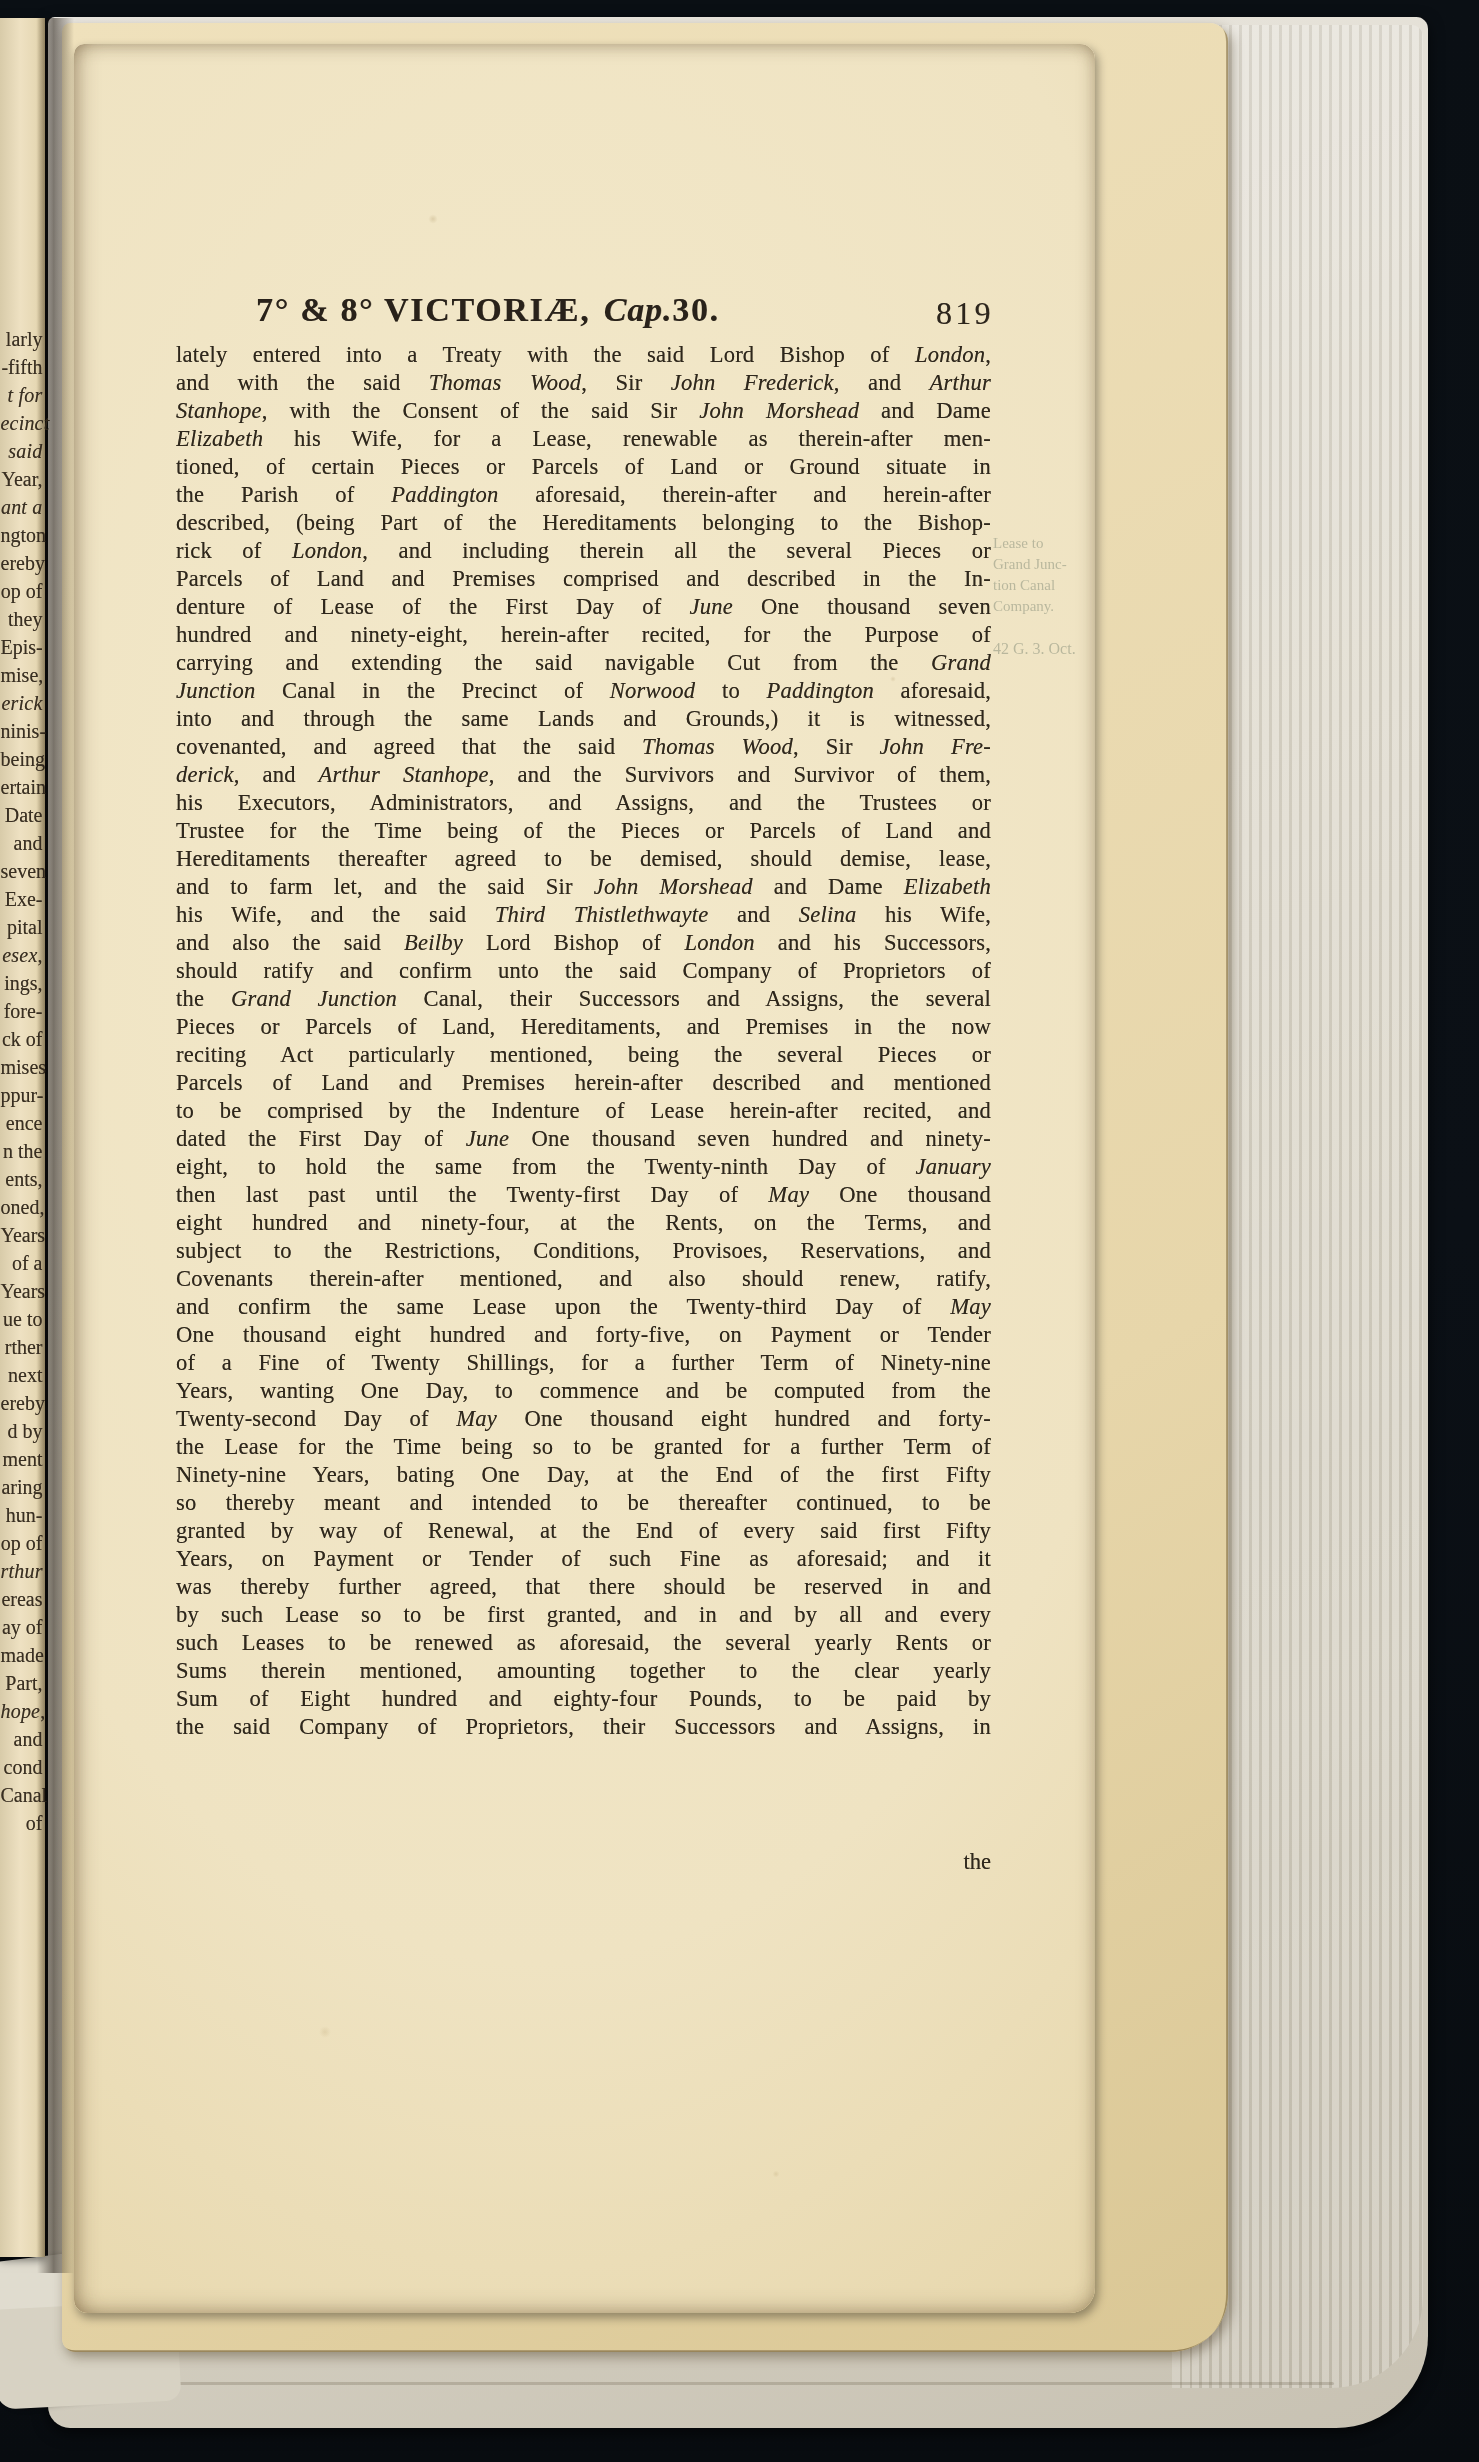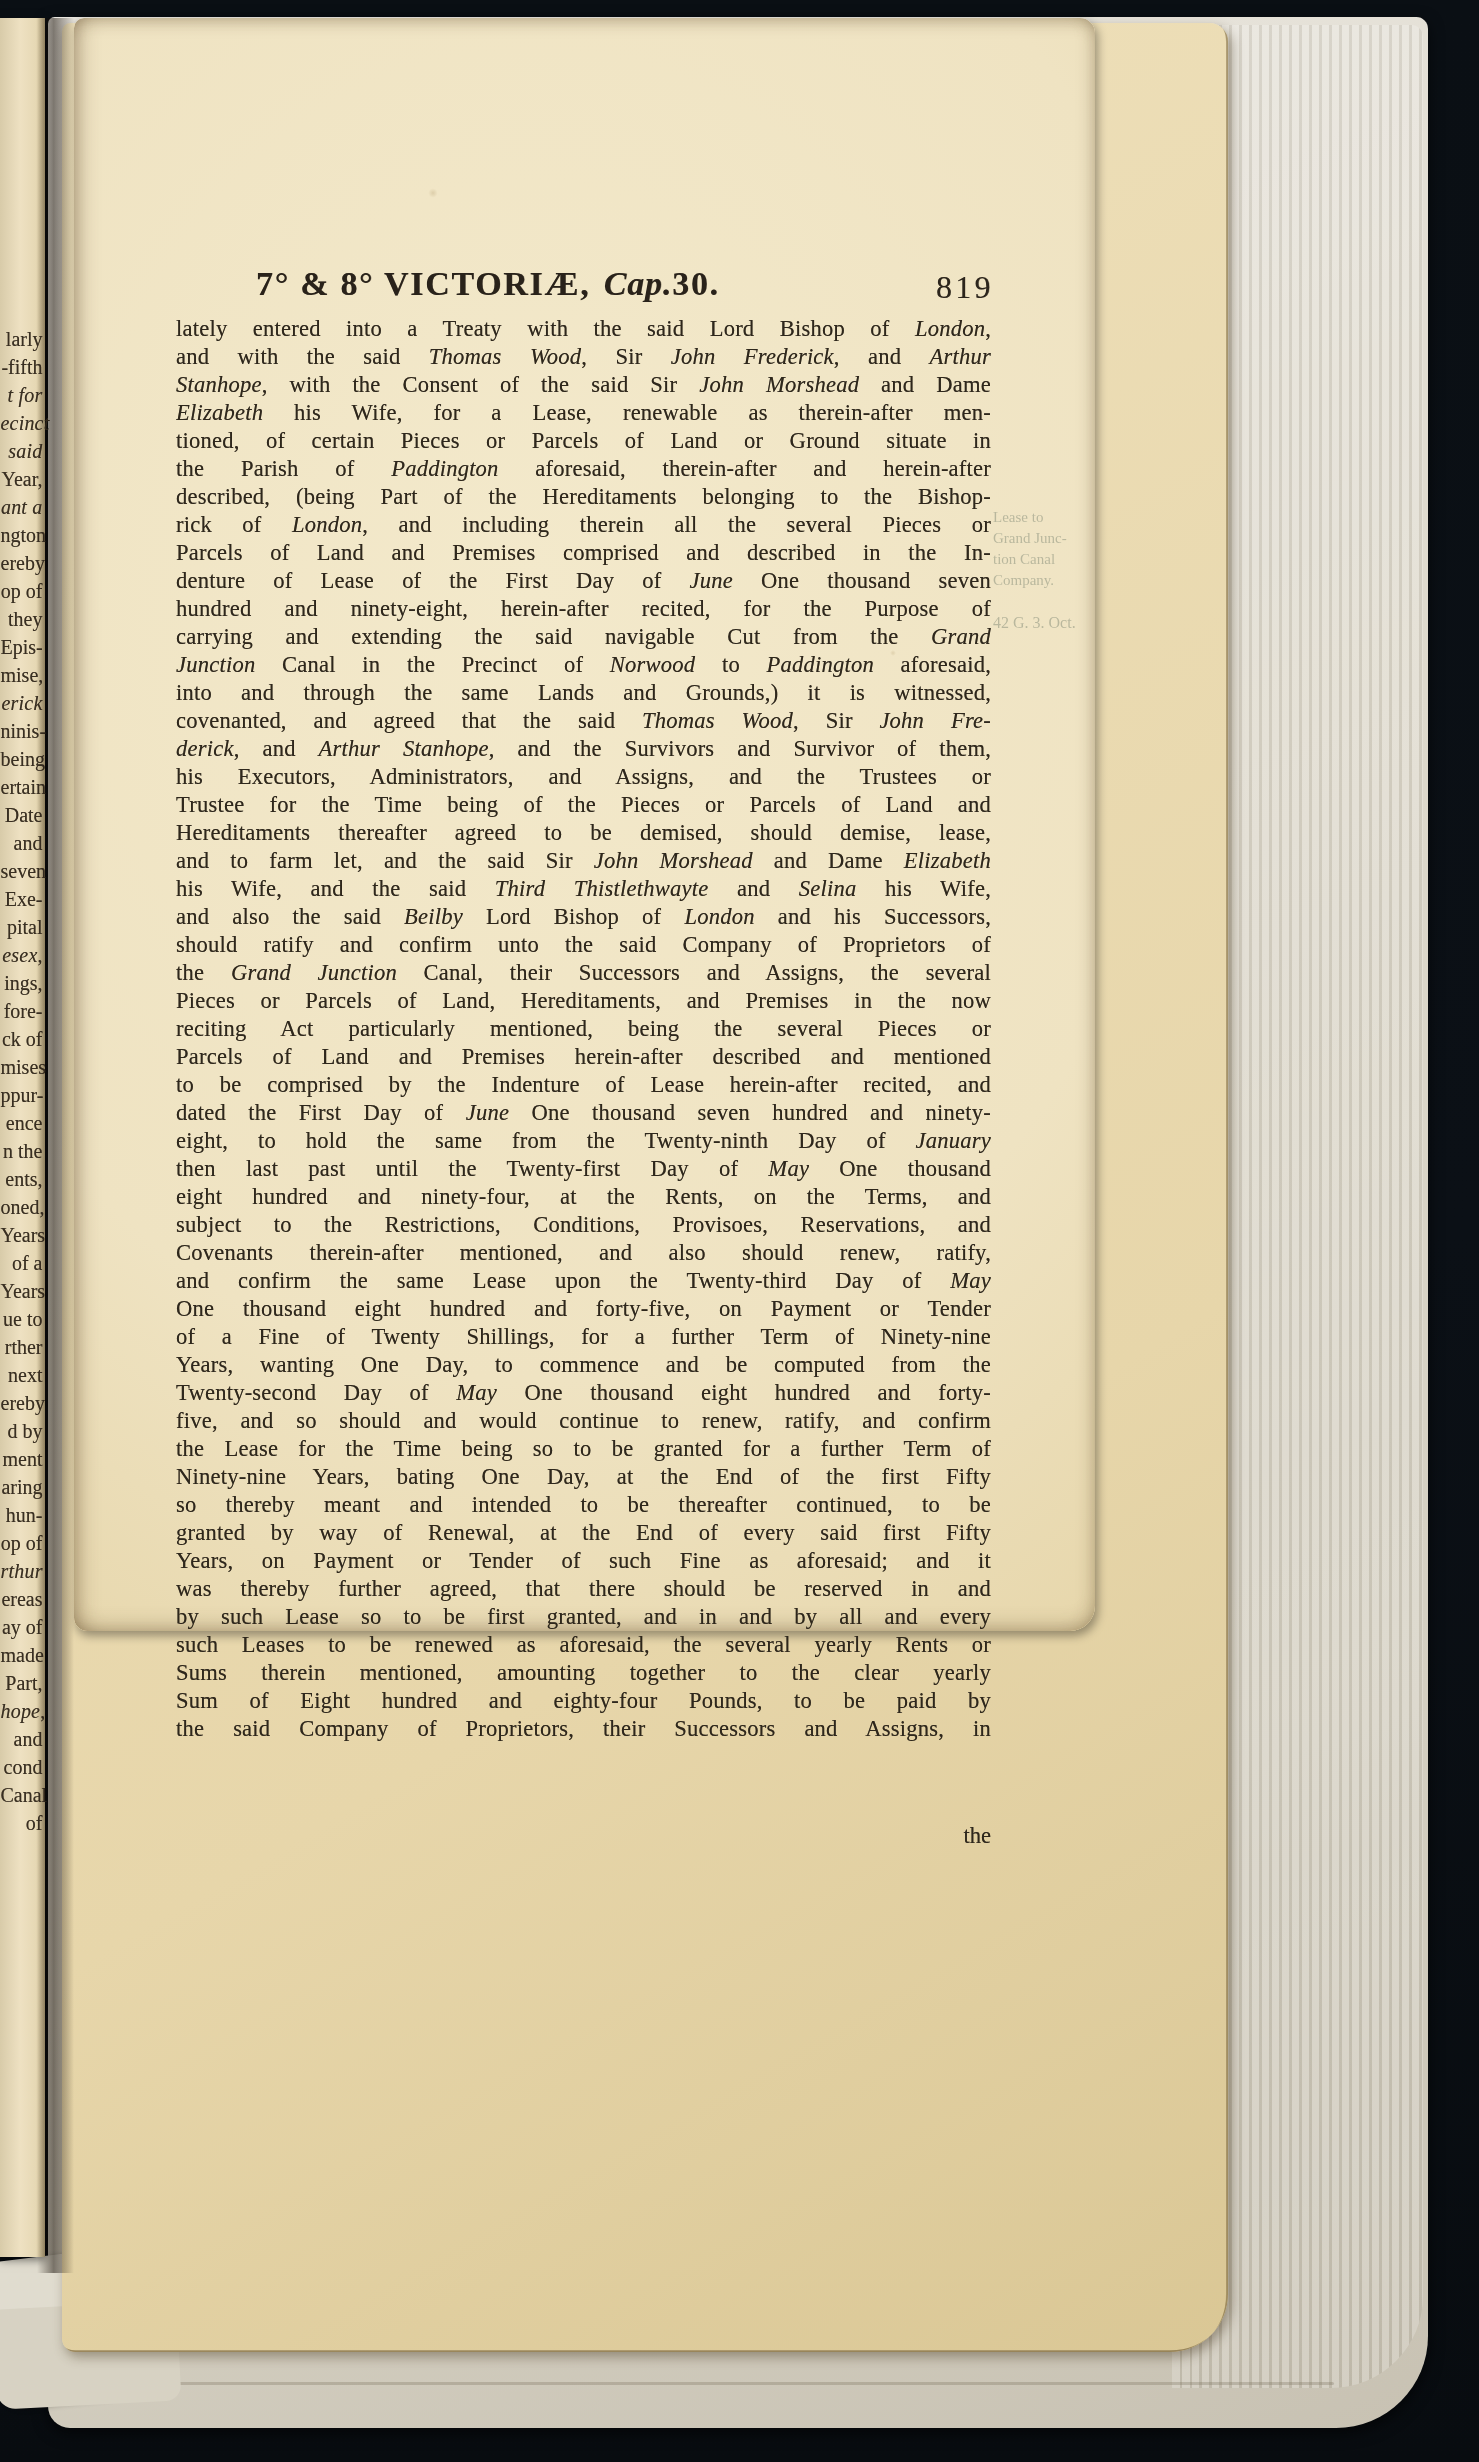--- a/index.html
+++ b/index.html
@@ -40,21 +40,21 @@
   .left-strip{
     left:0;top:18.4px;width:45px;height:2239px;
     background:linear-gradient(90deg,#d8cba9 0%,#eee1c2 45%,#e6d8b4 80%,#b7a67d 100%);
     box-shadow:0 3.3px 8.4px rgba(0,0,0,.5);
   }
   .gutter-shadow{
     left:37px;top:18.4px;width:37px;height:2255px;
     background:linear-gradient(90deg,rgba(20,12,4,0) 0%,rgba(20,12,4,.50) 45%,rgba(20,12,4,.20) 80%,rgba(20,12,4,0) 100%);
   }
   .main-page{
-    left:74px;top:18px;width:1021px;height:1613px;
+    left:74px;top:44px;width:1021px;height:2269px;
     border-radius:10px 15px 25px 13.4px;
     background:
       radial-gradient(circle 6.7px at 359px 175px, rgba(140,110,55,.20), transparent 70%),
       radial-gradient(circle 4.2px at 819px 635px, rgba(140,110,55,.18), transparent 70%),
       radial-gradient(circle 8.4px at 251px 1988px, rgba(150,120,60,.15), transparent 70%),
       radial-gradient(circle 5px at 702px 2130px, rgba(150,120,60,.16), transparent 70%),
       radial-gradient(120% 90% at 45% 35%, #f3e9cb 0%, #efe3c2 55%, #e7d7ac 85%, #dcc99b 100%);
     box-shadow:
       inset 15px 0 22px -11.7px rgba(70,45,15,.38),
       inset 0 11.7px 18.4px -10px rgba(70,45,15,.28),
@@ -214,21 +214,20 @@
       <div class="body-line">eight, to hold the same from the Twenty-ninth Day of <i>January</i></div>
       <div class="body-line">then last past until the Twenty-first Day of <i>May</i> One thousand</div>
       <div class="body-line">eight hundred and ninety-four, at the Rents, on the Terms, and</div>
       <div class="body-line">subject to the Restrictions, Conditions, Provisoes, Reservations, and</div>
       <div class="body-line">Covenants therein-after mentioned, and also should renew, ratify,</div>
       <div class="body-line">and confirm the same Lease upon the Twenty-third Day of <i>May</i></div>
       <div class="body-line">One thousand eight hundred and forty-five, on Payment or Tender</div>
       <div class="body-line">of a Fine of Twenty Shillings, for a further Term of Ninety-nine</div>
       <div class="body-line">Years, wanting One Day, to commence and be computed from the</div>
       <div class="body-line">Twenty-second Day of <i>May</i> One thousand eight hundred and forty-</div>
-      <div class="body-line">five, and so should and would continue to renew, ratify, and confirm</div>
       <div class="body-line">the Lease for the Time being so to be granted for a further Term of</div>
       <div class="body-line">Ninety-nine Years, bating One Day, at the End of the first Fifty</div>
       <div class="body-line">so thereby meant and intended to be thereafter continued, to be</div>
       <div class="body-line">granted by way of Renewal, at the End of every said first Fifty</div>
       <div class="body-line">Years, on Payment or Tender of such Fine as aforesaid; and it</div>
       <div class="body-line">was thereby further agreed, that there should be reserved in and</div>
       <div class="body-line">by such Lease so to be first granted, and in and by all and every</div>
       <div class="body-line">such Leases to be renewed as aforesaid, the several yearly Rents or</div>
       <div class="body-line">Sums therein mentioned, amounting together to the clear yearly</div>
       <div class="body-line">Sum of Eight hundred and eighty-four Pounds, to be paid by</div>

